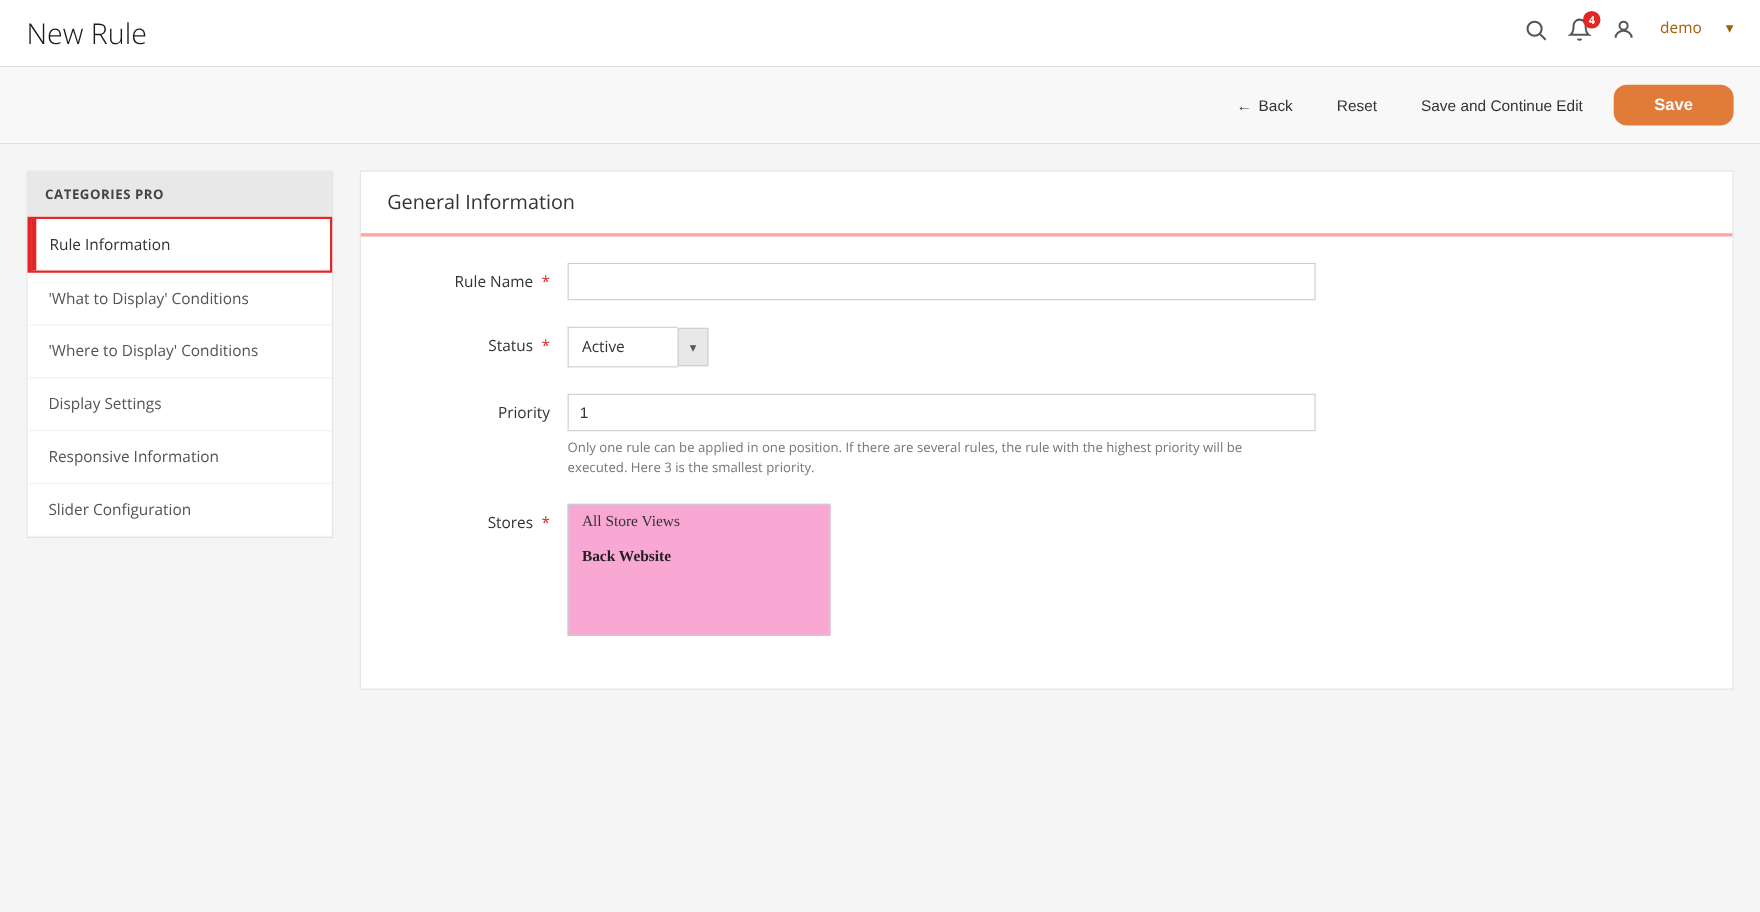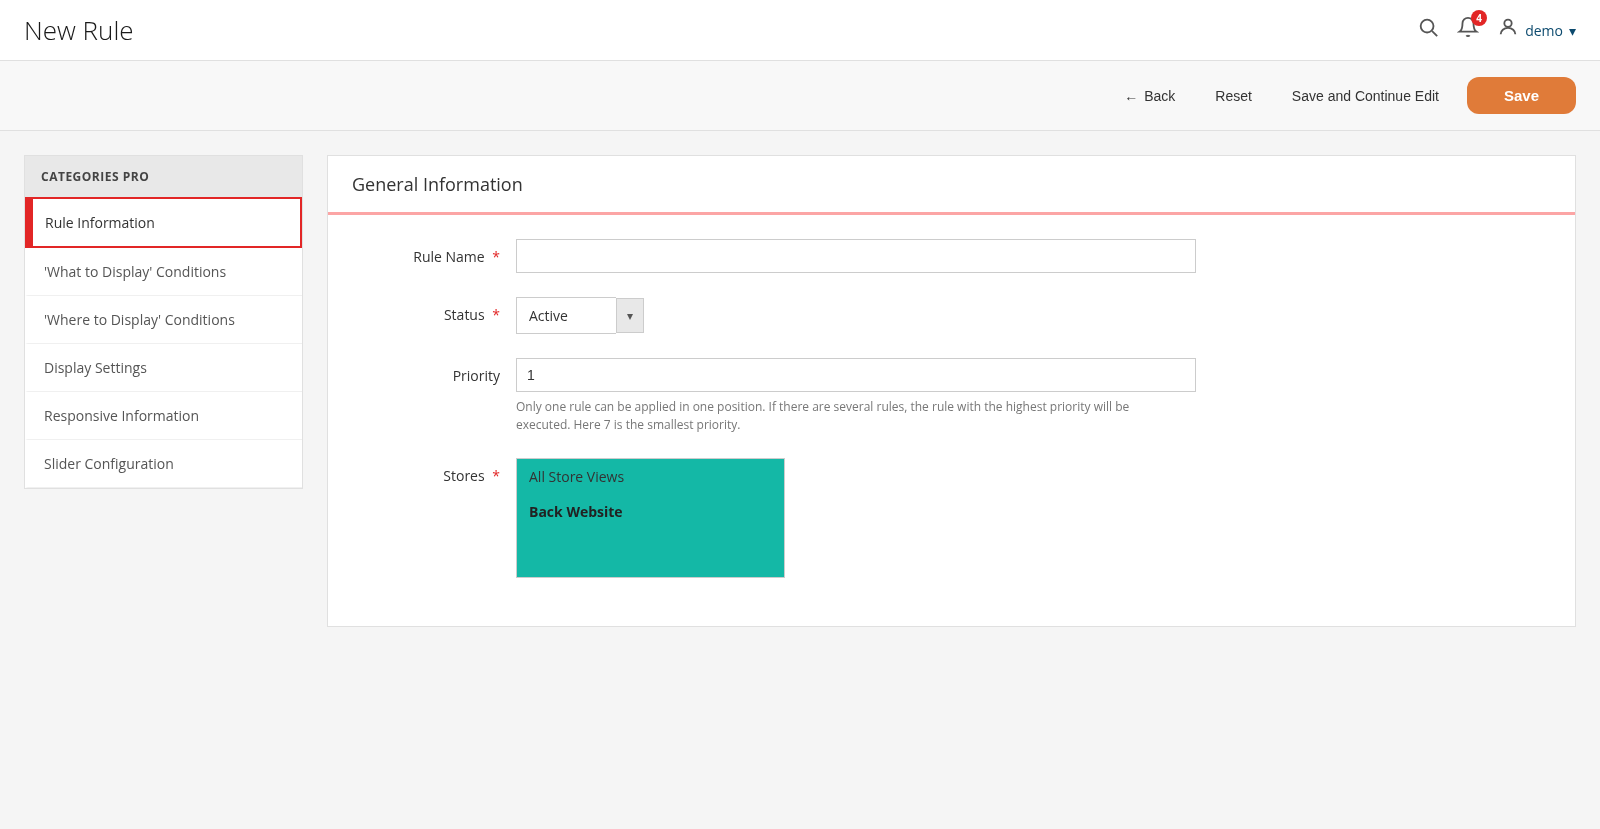--- a/index.html
+++ b/index.html
@@ -40,24 +40,23 @@
       border-radius: 50%;
       width: 16px;
       height: 16px;
       display: flex;
       align-items: center;
       justify-content: center;
       font-weight: bold;
     }
     .user-info {
       display: flex;
-      align-items: center;
-      gap: 6px;
-      cursor: pointer;
-      color: #0c4a6e;
+      gap: 22px;
+      cursor: pointer;
+      color: #a16207;
       font-size: 14px;
     }
     .user-avatar {
       font-size: 20px;
       color: #555;
     }
 
     
     .toolbar {
       background: #f8f8f8;
@@ -215,24 +214,25 @@
       font-size: 12px;
       color: #777;
       margin-top: 6px;
       line-height: 1.5;
       max-width: 640px;
     }
 
     
     .stores-listbox {
       border: 1px solid #ccc;
-      background: #14b8a6;
-      width: 269px;
+      background: #f9a8d4;
+      width: 239px;
       min-height: 120px;
       overflow-y: auto;
+      font-family: Liberation Serif, serif;
     }
     .stores-option {
       padding: 8px 12px;
       font-size: 14px;
       color: #333;
       cursor: pointer;
     }
     .stores-option.group-header {
       font-weight: 700;
       color: #222;
@@ -341,21 +341,21 @@
           </div>
         </div>
       </div>
 
       <div class="form-row">
         <div class="form-label">
           <span>Priority</span>
         </div>
         <div class="form-control">
           <input class="form-input" type="text" value="1" style="">
-          <div class="hint-text">Only one rule can be applied in one position. If there are several rules, the rule with the highest priority will be executed. Here 7 is the smallest priority.</div>
+          <div class="hint-text">Only one rule can be applied in one position. If there are several rules, the rule with the highest priority will be executed. Here 3 is the smallest priority.</div>
         </div>
       </div>
 
       <div class="form-row">
         <div class="form-label">
           <span>Stores</span>
           <span class="required-mark">*</span>
         </div>
         <div class="form-control">
           <div class="stores-listbox">

